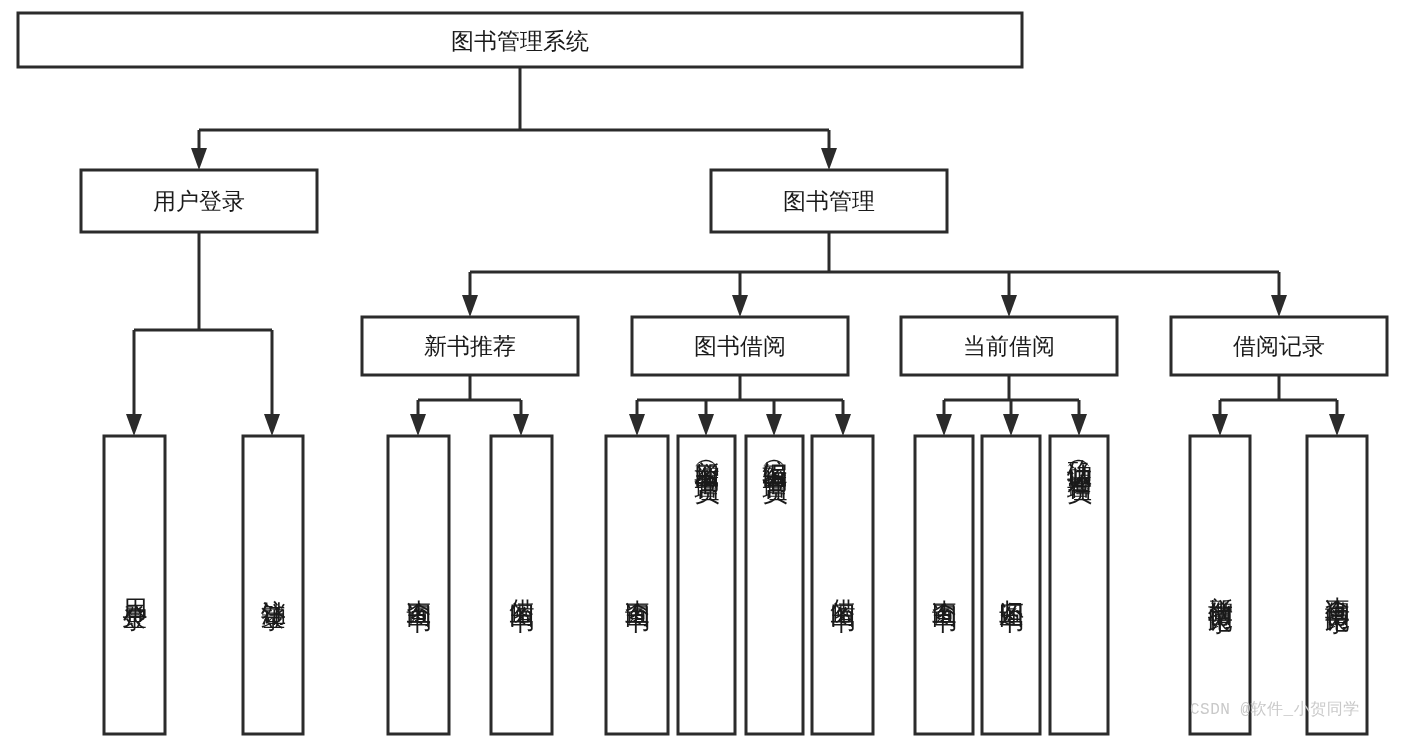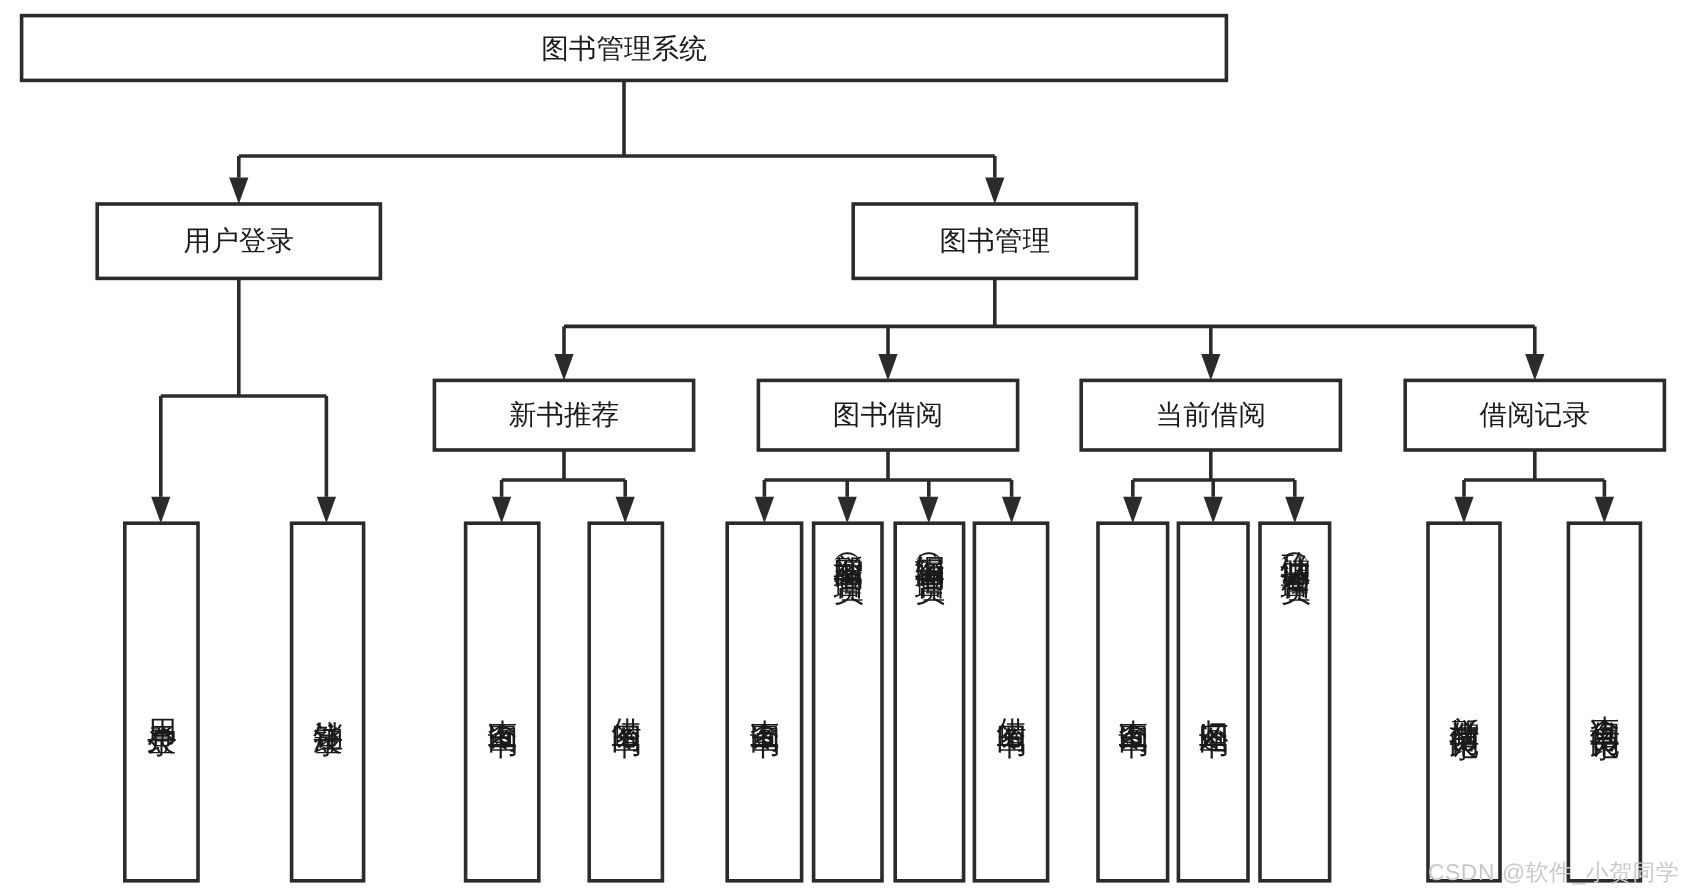--- a/index.html
+++ b/index.html
@@ -69,23 +69,23 @@
     font-size: 25px;
     line-height: 1.12;
     letter-spacing: 3px;
     color: #1a1a1a;
     white-space: nowrap;
     text-align: center;
   }
   .watermark {
     position: absolute;
     left: 1190px;
-    top: 714px;
-    font-family: Liberation Sans, sans-serif;
-    font-size: 19px;
+    top: 699px;
+    font-family: Liberation Mono, monospace;
+    font-size: 16px;
     color: #c9c9c9;
     white-space: nowrap;
     letter-spacing: 0.5px;
   }
 </style>
 </head>
 <body>
 
 <div id="diagram-root">
 

